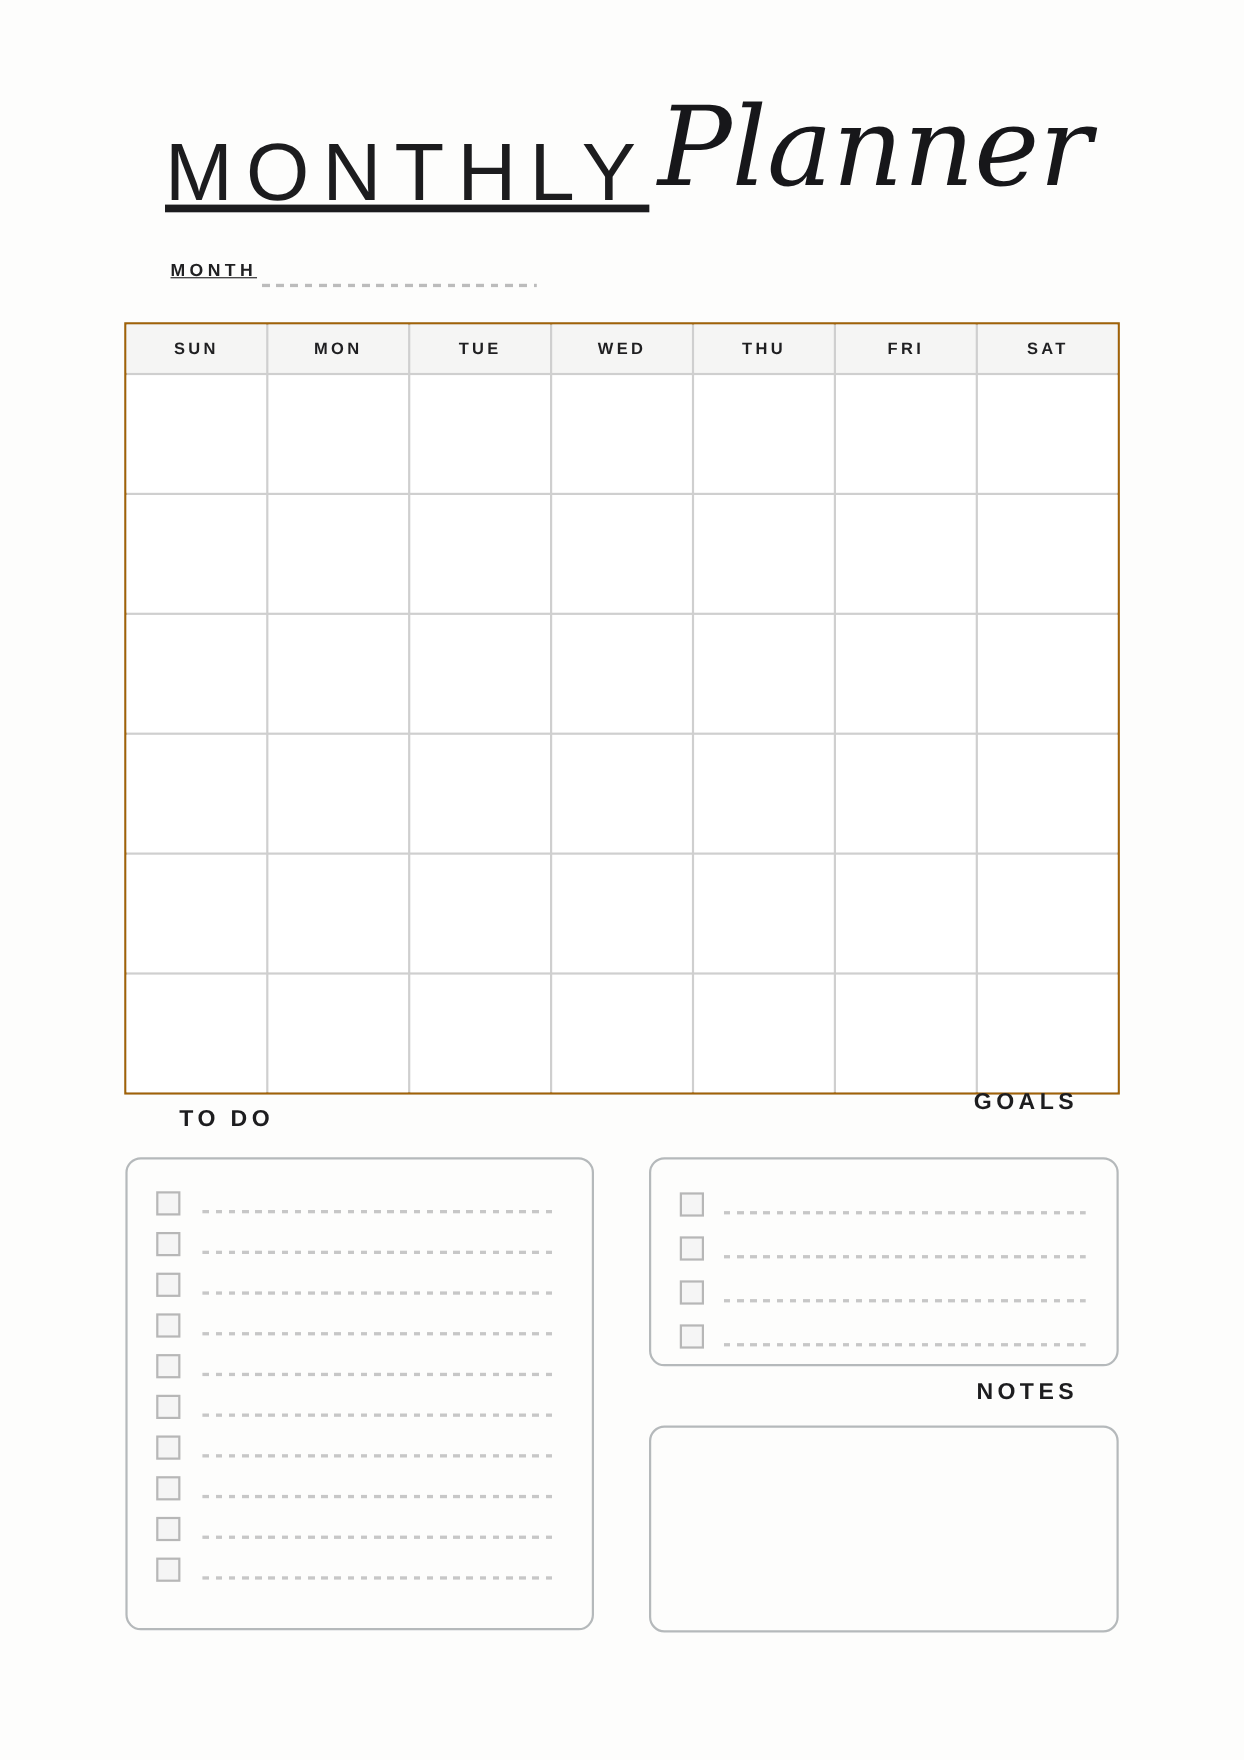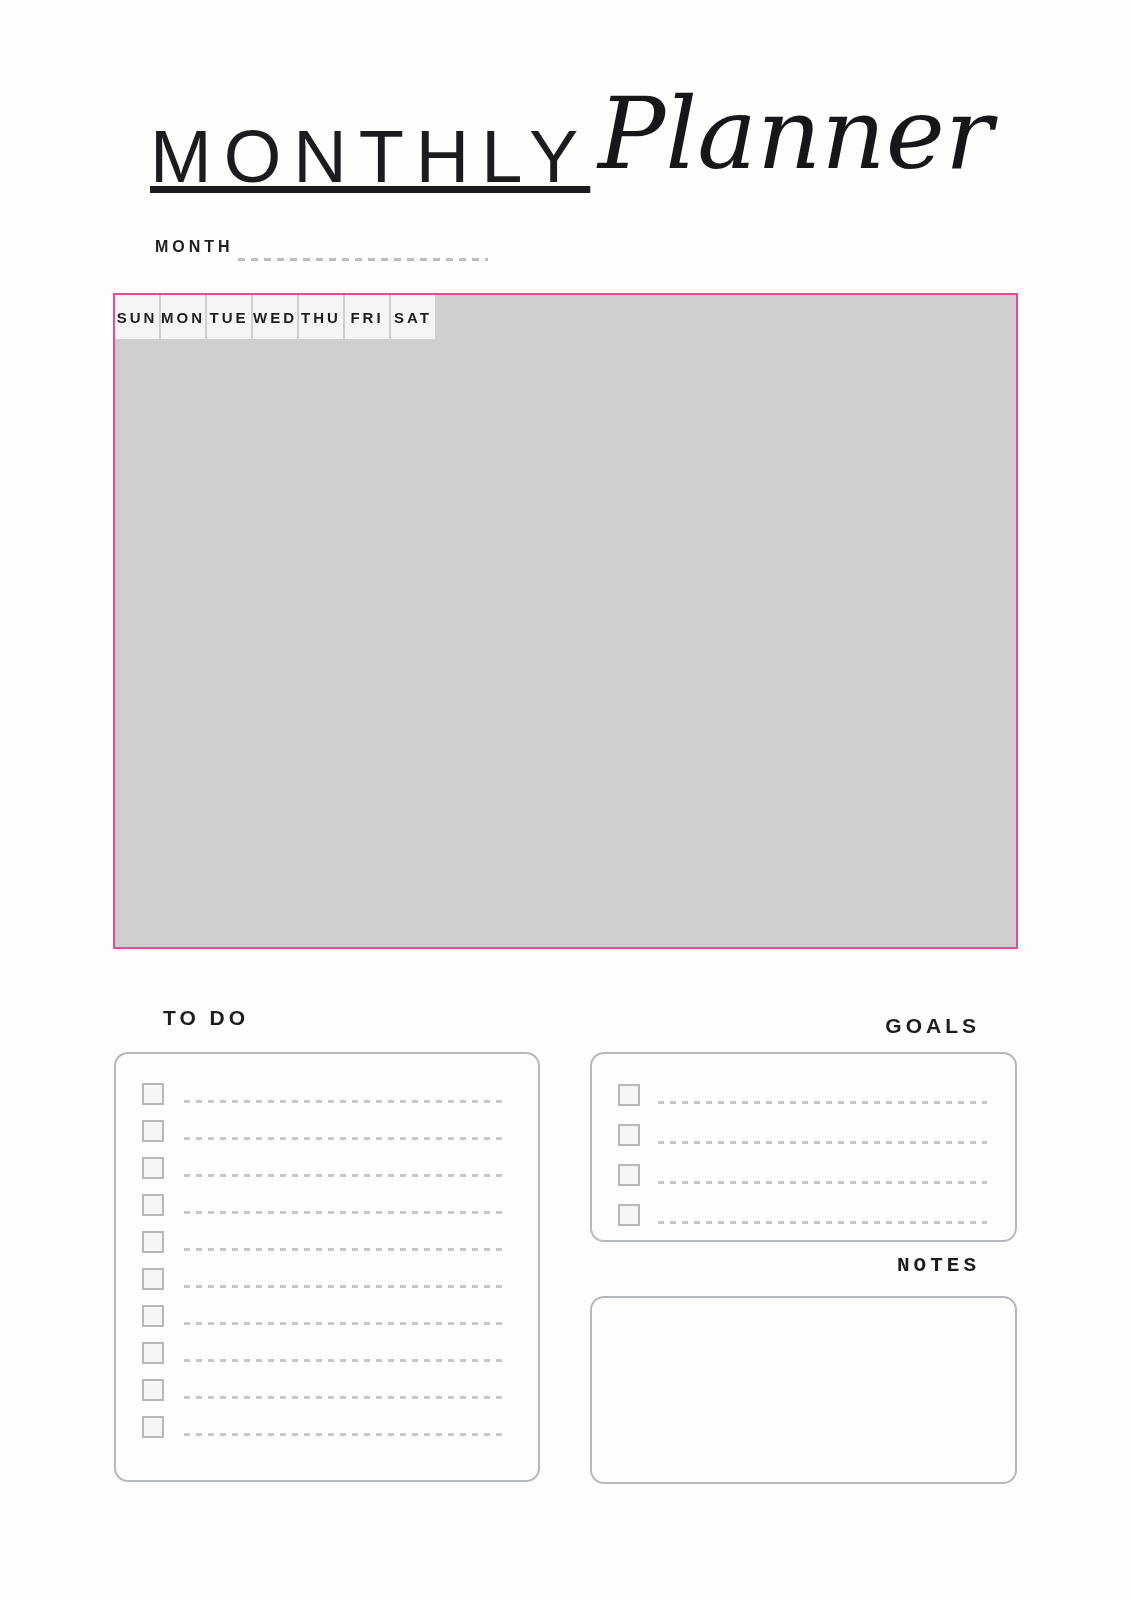--- a/index.html
+++ b/index.html
@@ -17,57 +17,57 @@
     position:absolute; left:150px; top:120px;
     font-size:74px; font-weight:400; letter-spacing:12px;
     color:#1c1c1e; line-height:1;text-decoration:underline;
   }
   .title-script {
     position:absolute; left:598px; top:84px;
     font-family:"DejaVu Serif", serif; font-style:italic;
     font-size:100px; font-weight:400; color:#17171a; line-height:1;text-align:right;
   }
   
-  .month-row { position:absolute; left:155px; top:238px; }
+  .month-row { position:absolute; left:155px; top:238px;text-decoration:underline; }
   .month-label {
     font-size:16px; font-weight:700; letter-spacing:4px; color:#202022;
   }
   .month-line {
     position:absolute; left:238px; top:258px; width:250px; height:3px;
     background:repeating-linear-gradient(to right,#bcbcbc 0 7px,transparent 7px 13px);
   }
   .month-value {
     position:absolute; left:240px; top:232px; width:246px; height:26px;
     font-size:16px; color:#333;
   }
   
   .calendar {
     position:absolute; left:113px; top:293px; width:905px;
-    background:#cfcfcf; border:2px solid #ec4899;
-    display:flex; gap:2px;
+    background:#cfcfcf; border:2px solid #a16207;
+    display:flex; flex-direction:column; gap:2px;
   }
   .cal-header {
     display:grid; grid-template-columns:repeat(7,1fr); gap:2px; height:44px;
   }
   .cal-head {
     background:#f5f5f4; display:flex; align-items:center; justify-content:center;
     font-size:15px; font-weight:700; letter-spacing:3px; color:#1f1f21;
   }
   .cal-body {
     display:grid; grid-template-columns:repeat(7,1fr); grid-auto-rows:107px; gap:2px;
   }
   .cal-cell { background:#ffffff; }
   
   .sec-label {
     position:absolute; font-size:21px; font-weight:700;
     letter-spacing:4px; color:#1d1d1f;
   }
   .todo-label  { left:163px; top:1006px; }
-  .goals-label { right:151px; top:1014px;margin-left:28px; }
-  .notes-label { right:151px; top:1254px;font-family:Liberation Mono, monospace; }
+  .goals-label { right:151px; top:990px;margin-left:28px; }
+  .notes-label { right:151px; top:1254px; }
   
   .round-box {
     position:absolute; border:2px solid #b5b9bb; border-radius:14px;
     background:#fdfdfc;
   }
   .todo-box  { left:114px; top:1052px; width:426px; height:430px; padding-top:14px; }
   .goals-box { left:590px; top:1052px; width:427px; height:190px; padding-top:12px; }
   .notes-box { left:590px; top:1296px; width:427px; height:188px; padding:14px 18px; font-size:15px; color:#333; }
   
   .chk-row { display:flex; align-items:flex-end; }

